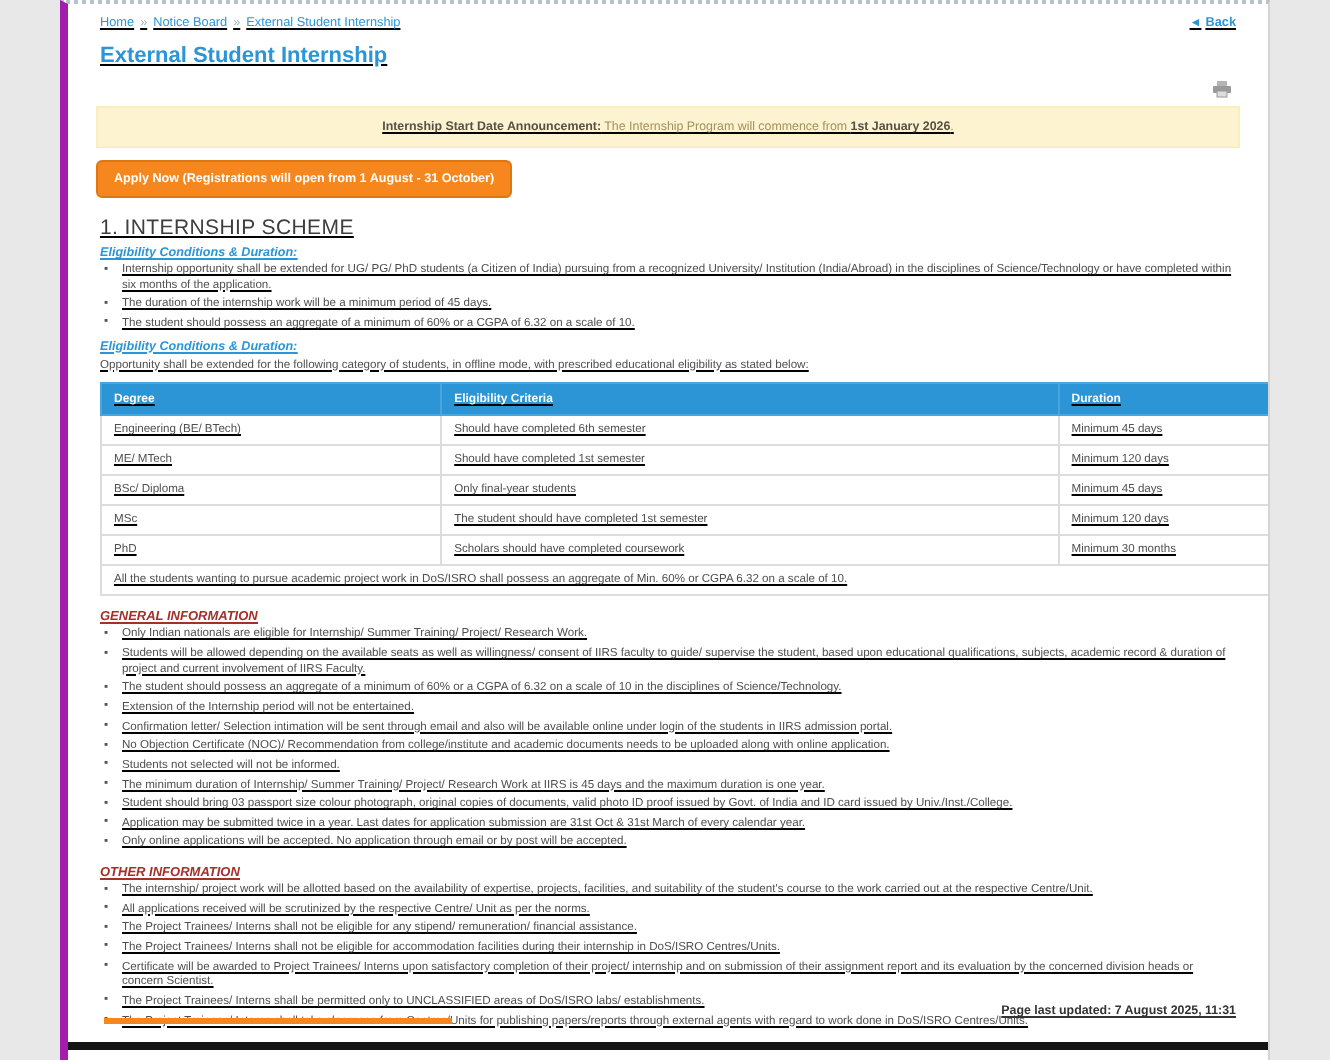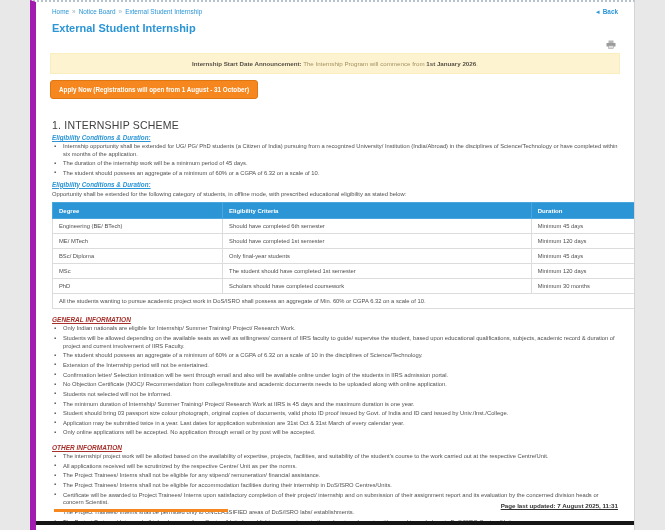--- a/index.html
+++ b/index.html
@@ -4,23 +4,24 @@
 <style>
   * { box-sizing: border-box; margin: 0; padding: 0; }
   html,body { background:#e8e8e8; }
   body { font-family: "Liberation Sans", sans-serif; }
   .page {
     position: relative;
     width: 605px; height: 530px;
     margin: 0 auto;
     background: #fff;
     border-top: 2px dotted #b7c3cc;
-    border-left: 6px solid #a21caf;
+    border-left: 4px solid #a21caf;
     border-right: 1px solid #d4d4d4;
     overflow: hidden;
+    text-decoration: underline;
   }
   .crumb-bar { display:flex; justify-content:space-between; align-items:center; padding:6px 16px 0 16px; }
   .crumbs { font-size:6.4px; color:#8fa3ad; }
   .crumbs a { color:#2b95d6; text-decoration:none; cursor:pointer; }
   .crumb-sep { color:#9ab0ba; margin:0 3px; }
   .back-link { font-size:6.4px; color:#2b95d6; text-decoration:none; font-weight:700; cursor:pointer; }
   .back-arrow { font-size:6px; margin-right:2px; }
   .page-title { color:#2b95d6; font-size:11px; font-weight:700; margin:7px 16px 0 16px; }
   .print-row { text-align:right; margin:6px 18px 0 0; height:9px; line-height:0; }
   .print-btn { display:inline-block; cursor:pointer; }
@@ -29,21 +30,21 @@
     background:#fdf3d0; border:1px solid #faeebd;
     text-align:center; font-size:6.2px; color:#a3925f;
   }
   .banner b { color:#575046; }
   .apply-btn {
     display:inline-block; margin:6px 0 0 14px;
     background:#f6871f; border:1px solid #e0760f; border-radius:3px;
     color:#fff; font-size:6.3px; font-weight:700;
     padding:5px 8px; cursor:pointer;
   }
-  .sec-heading { font-size:10.5px; font-weight:400; color:#3e3e3e; letter-spacing:.2px; margin:20px 16px 2px 16px; }
+  .sec-heading { font-size:10.5px; font-weight:400; color:#3e3e3e; letter-spacing:.2px; margin:9px 16px 2px 16px; }
   .sub-heading { font-size:6.3px; font-weight:700; font-style:italic; text-decoration:underline; color:#2b95d6; margin:3px 16px 2px 16px; }
   .red-heading { font-size:6.5px; font-weight:700; font-style:italic; text-decoration:underline; color:#a5302a; margin:7px 16px 2px 16px; }
   .intro { font-size:5.8px; color:#4f4f4f; margin:3px 16px 3px 16px; line-height:1.35; }
   ul.bullets { list-style:none; margin:2px 16px 0 18px; }
   ul.bullets li {
     position:relative; padding-left:9px;
     font-size:5.8px; line-height:1.32; color:#4f4f4f;
     margin-bottom:2px;
   }
   ul.bullets li::before { content:"▪"; position:absolute; left:0; top:-0.5px; color:#555; font-size:5.8px; }

